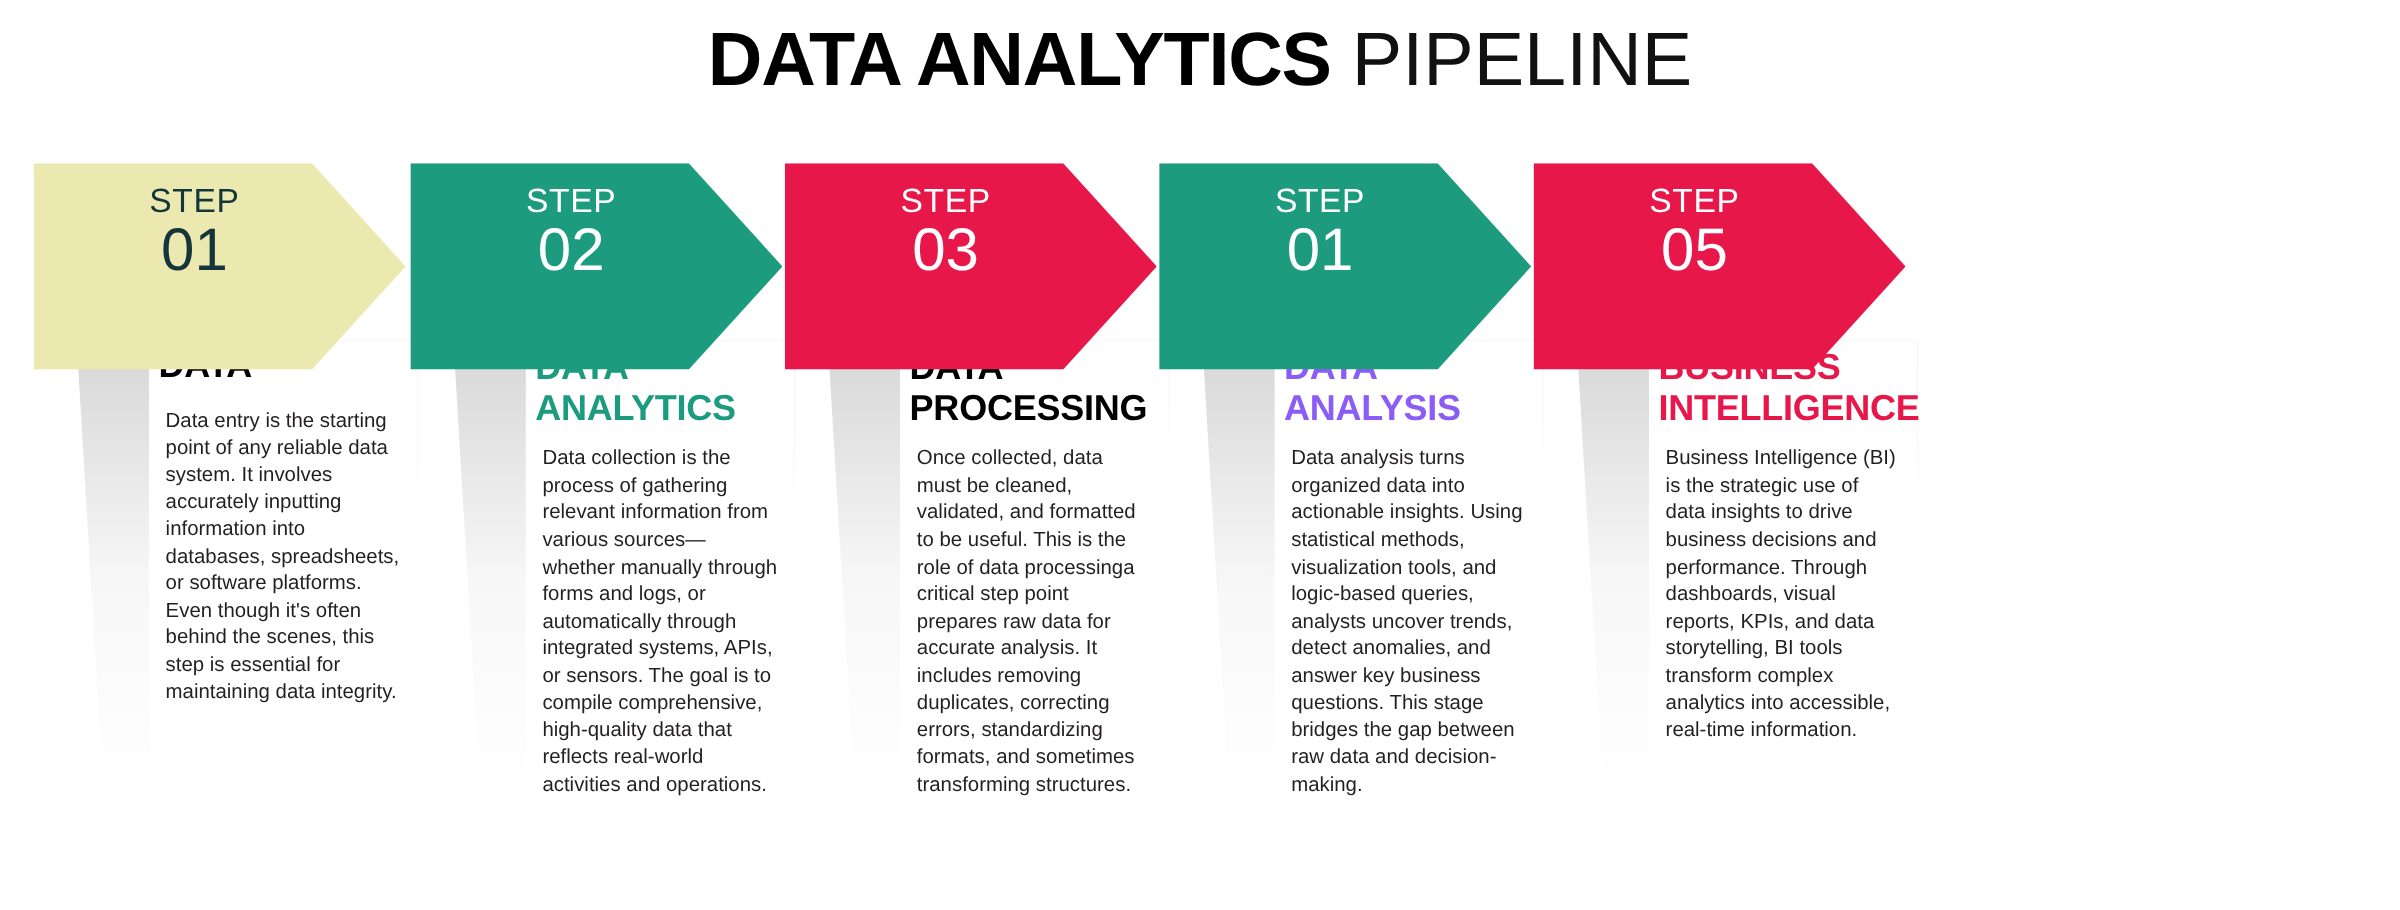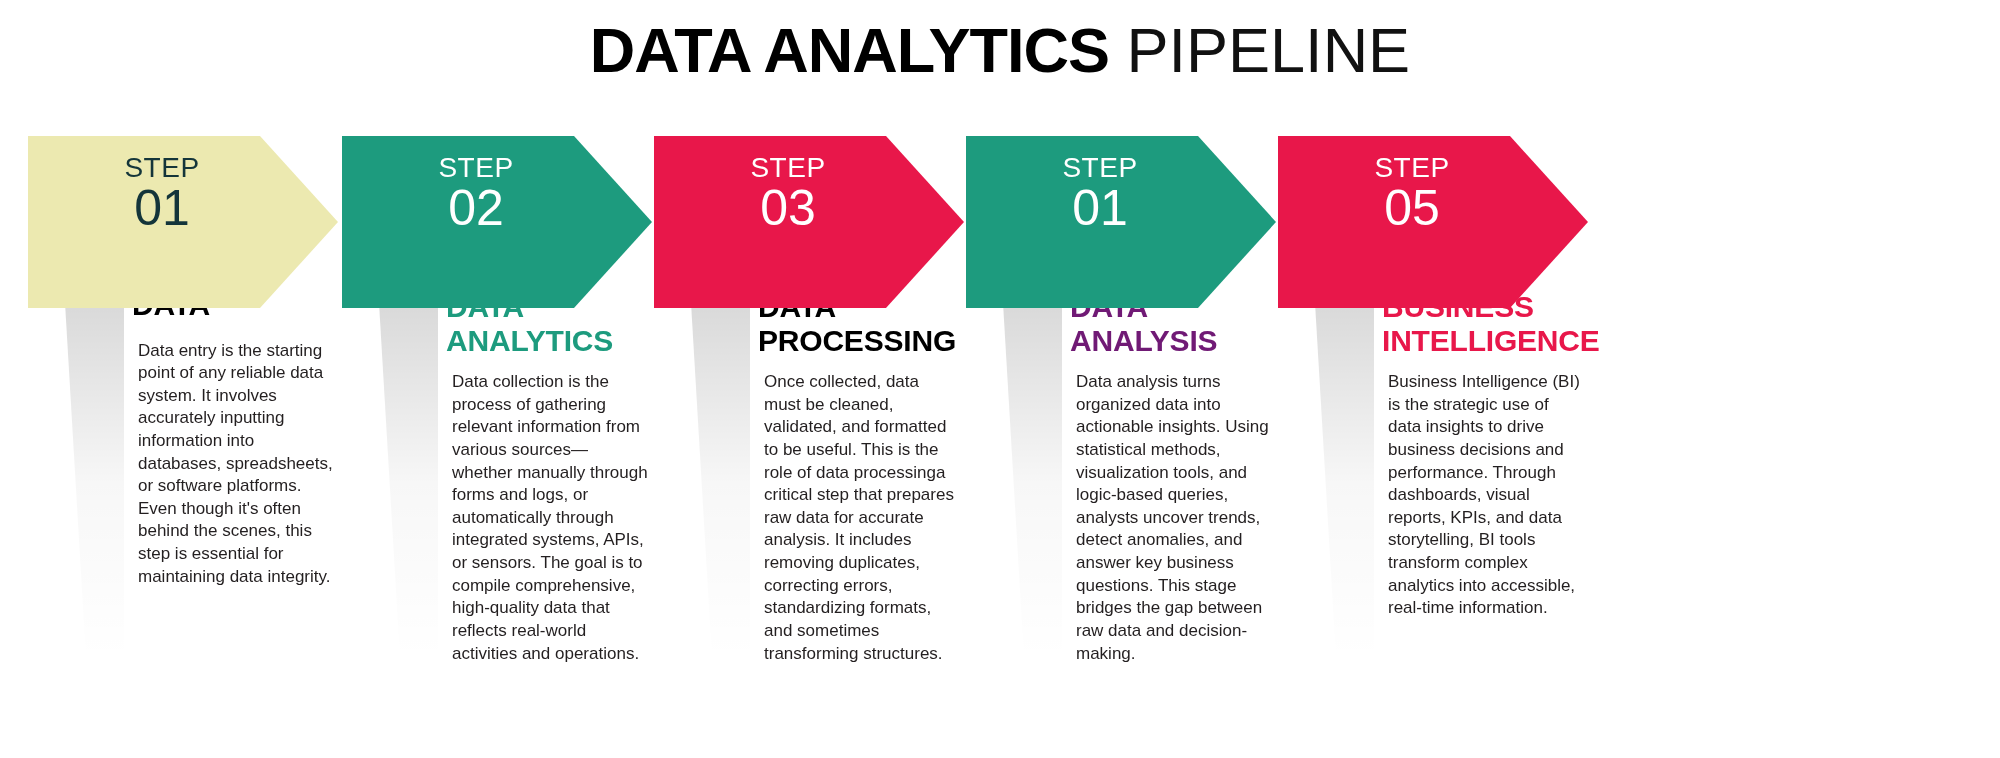--- a/index.html
+++ b/index.html
@@ -198,38 +198,38 @@
     </div>
 
     <div class="step" style="left:654px;">
       <div class="card-shadow"></div>
       <div class="fold"></div>
       <div class="card">
         <div class="card-title" style="color:#000000;">
           <div>DATA</div>
           <div>PROCESSING</div>
         </div>
-        <p class="card-body">Once collected, data must be cleaned, validated, and formatted to be useful. This is the role of data processinga critical step that prepares raw data for accurate analysis. It includes removing duplicates, correcting errors, standardizing formats, and sometimes transforming structures.</p>
+        <p class="card-body">Once collected, data must be cleaned, validated, and formatted to be useful. This is the role of data processinga critical step point prepares raw data for accurate analysis. It includes removing duplicates, correcting errors, standardizing formats, and sometimes transforming structures.</p>
       </div>
       <div class="arrow">
         <svg width="310" height="172" viewBox="0 0 310 172">
           <polygon points="0,0 232,0 310,86 232,172 0,172" fill="#e8174a"></polygon>
         </svg>
       </div>
       <div class="arrow-text" style="color:#ffffff;">
         <div class="step-word">STEP</div>
         <div class="step-num">03</div>
       </div>
     </div>
 
     <div class="step" style="left:966px;">
       <div class="card-shadow"></div>
       <div class="fold"></div>
       <div class="card">
-        <div class="card-title" style="color:#701a75;">
+        <div class="card-title" style="color:#8b5cf6;">
           <div>DATA</div>
           <div>ANALYSIS</div>
         </div>
         <p class="card-body">Data analysis turns organized data into actionable insights. Using statistical methods, visualization tools, and logic-based queries, analysts uncover trends, detect anomalies, and answer key business questions. This stage bridges the gap between raw data and decision-making.</p>
       </div>
       <div class="arrow">
         <svg width="310" height="172" viewBox="0 0 310 172">
           <polygon points="0,0 232,0 310,86 232,172 0,172" fill="#1d9b7e"></polygon>
         </svg>
       </div>

